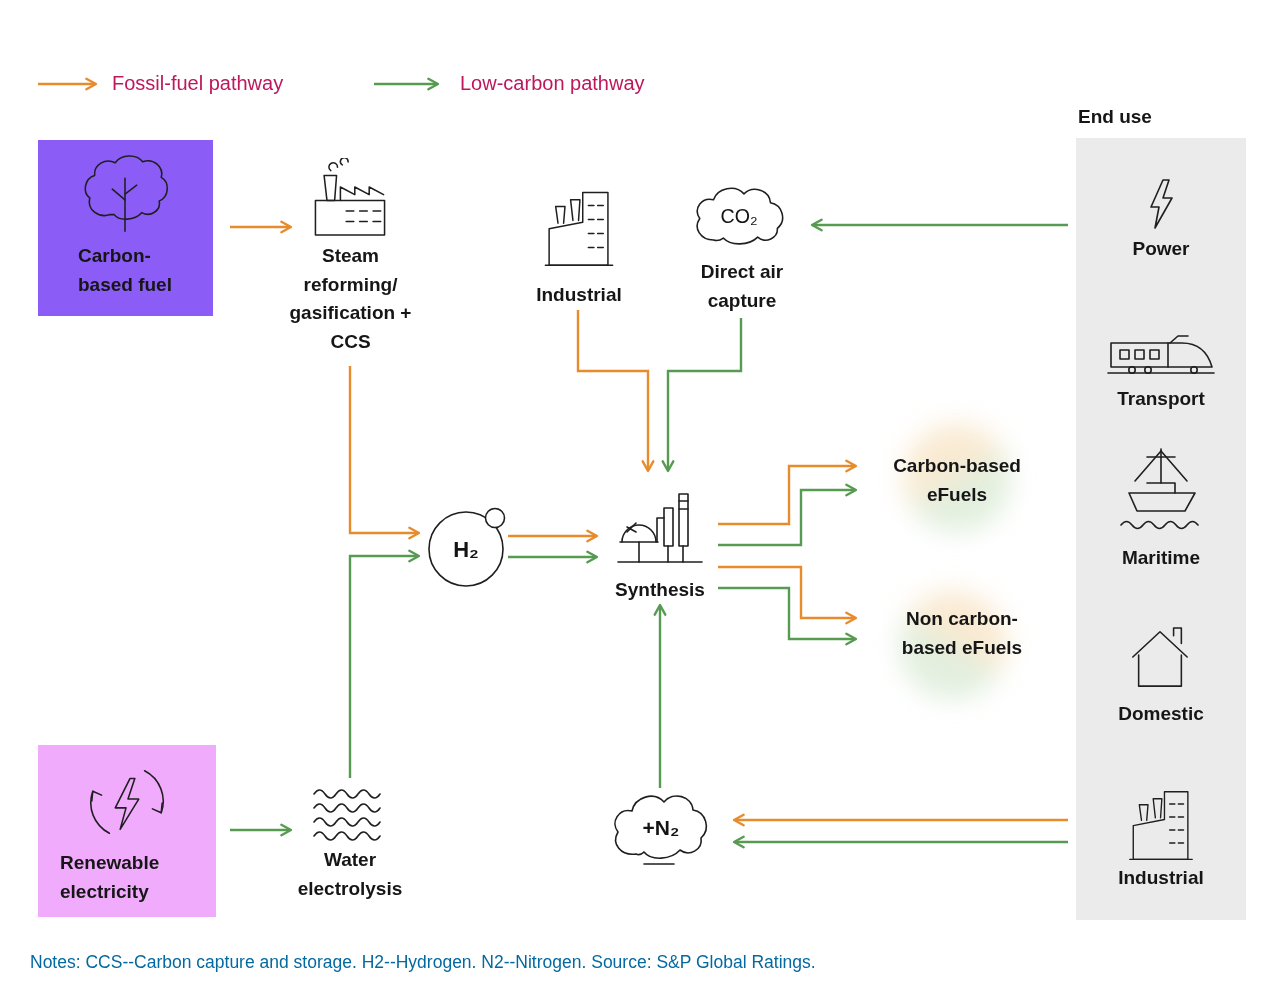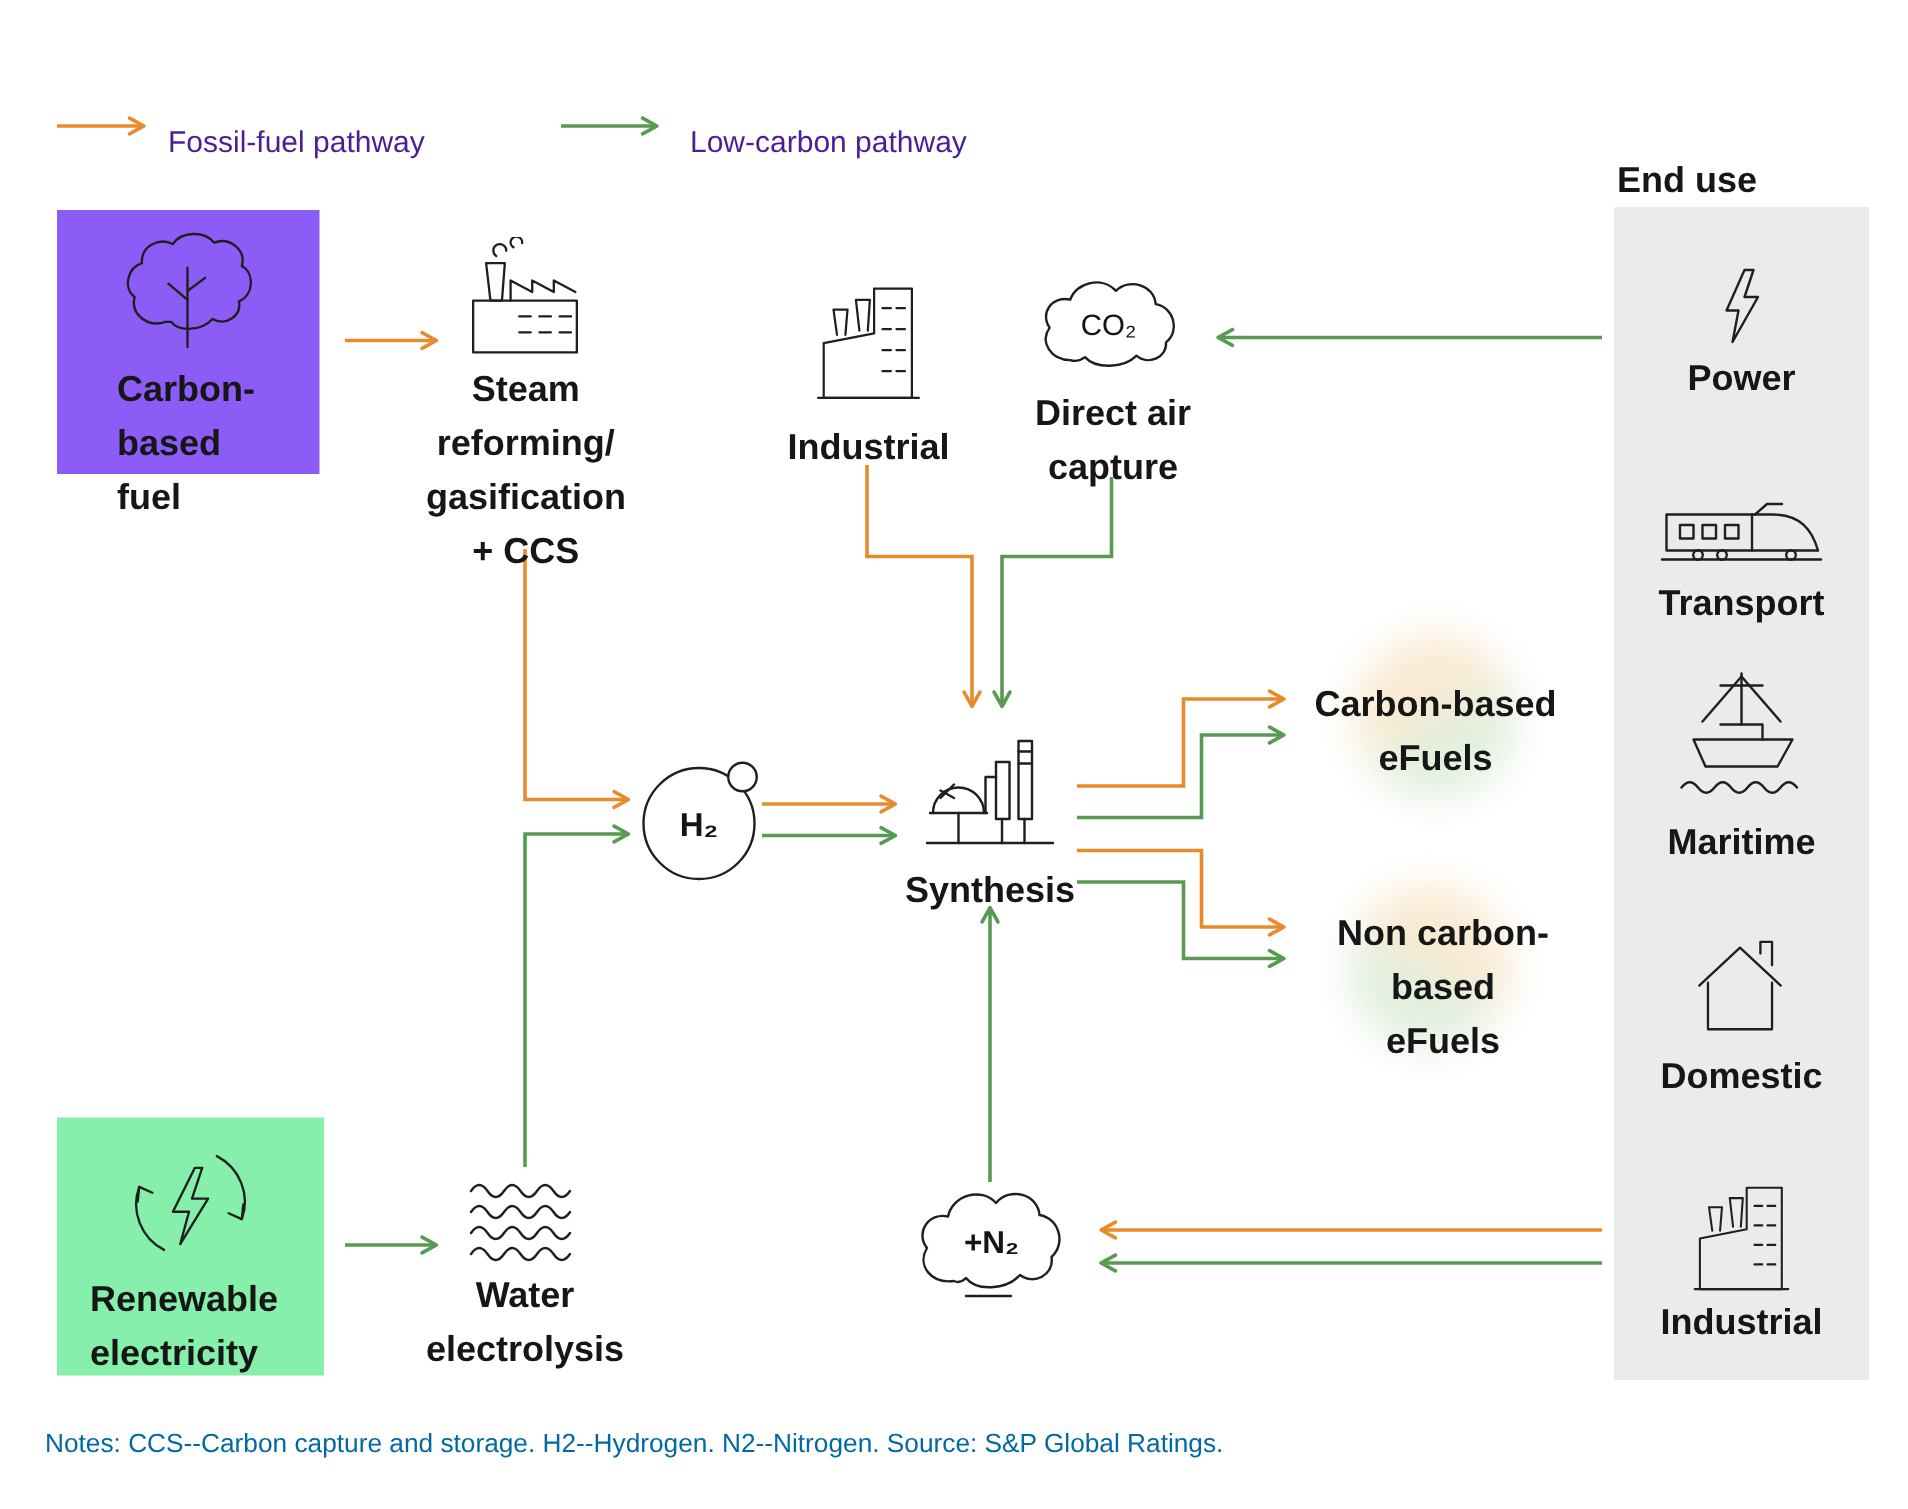--- a/index.html
+++ b/index.html
@@ -2,28 +2,28 @@
 <html><head>
 <meta charset="utf-8">
 <style>
   * { margin:0; padding:0; box-sizing:border-box; }
   html,body { background:#ffffff; }
   body { font-family:"Liberation Sans", sans-serif; color:#1a1a1a; }
   .canvas { position:relative; width:1272px; height:1006px; background:#fff; overflow:hidden; }
   .abs { position:absolute; }
 
   .title { font-family:"Liberation Serif", serif; font-size:25px; font-weight:500; color:#121212; }
-  .legend-label { font-size:20px; color:#4c1d95;margin-top:12px; }
-  .node-label { font-size:24px; font-weight:700; color:#161616; line-height:1.5; }
+  .legend-label { font-size:20px; color:#be185d; }
+  .node-label { font-size:19px; font-weight:700; color:#161616; line-height:1.5; }
   .center { text-align:center; }
   .notes { font-size:17.5px; color:#0369a1; }
 
   .enduse-col { background:#EBEBEB; }
   .box-carbon { background:#8b5cf6;padding-left:40px; }
-  .box-renew { background:#86efac; }
+  .box-renew { background:#f0abfc; }
 
   .icon { stroke:#1f1f1f; fill:none; stroke-width:1.6; stroke-linecap:round; stroke-linejoin:round; }
   .arrows { pointer-events:none; }
   .arrows path { fill:none; stroke-width:2.4; }
   .arrows .o { stroke:#E78B2D; }
   .arrows .g { stroke:#579A52; }
 
   .halo { position:absolute; width:108px; height:108px; border-radius:50%; filter:blur(13px); opacity:.6; }
   .halo-1 { background:linear-gradient(150deg,#f6dcb4 42%,#cfe4c8 58%); left:903px; top:424px; }
   .halo-2 { background:linear-gradient(210deg,#f6dcb4 45%,#cfe4c8 55%); left:899px; top:591px; }

